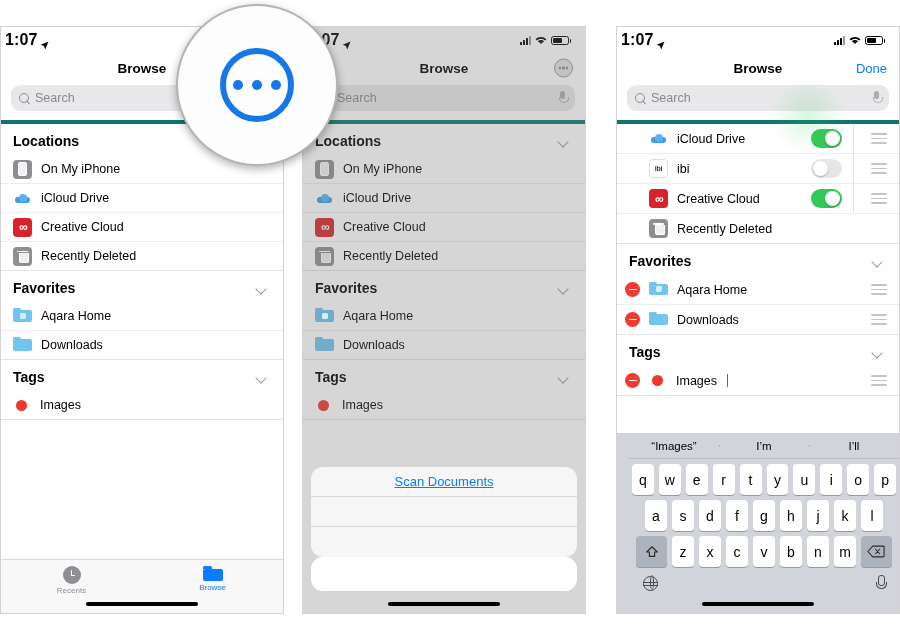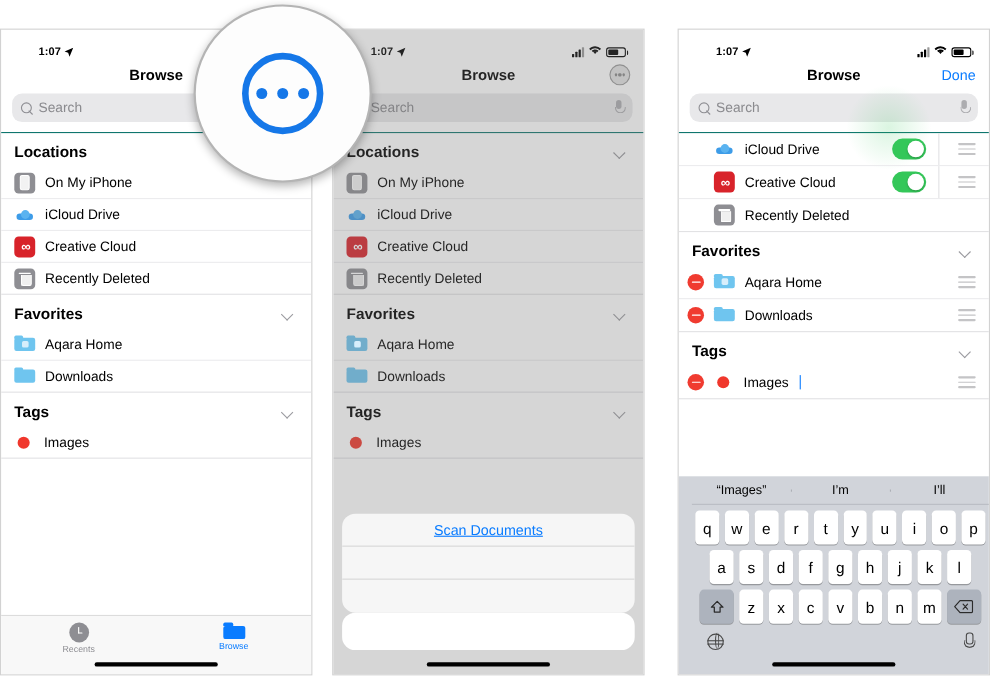--- a/index.html
+++ b/index.html
@@ -17,23 +17,23 @@
     background: #ffffff;
     border: 1px solid #d2d2d2;
     overflow: hidden;
   }
   .phone.p1 { left: 0px;   top: 26px; width: 284px; height: 588px; }
   .phone.p2 { left: 302px; top: 26px; width: 284px; height: 588px; }
   .phone.p3 { left: 616px; top: 26px; width: 284px; height: 588px; }
 
   
   .statusbar {
-    height: 26px; display: flex; align-items: flex-end;
-    justify-content: space-between; padding: 0 16px 0 34px;
-    font-size: 10px; font-weight: bold; color: #000;
+    height: 26px; display: flex; align-items: center;
+    justify-content: space-between; padding: 0 16px 0 4px;
+    font-size: 16px; font-weight: bold; color: #000;
   }
   .sb-left { display: flex; align-items: center; gap: 3px; letter-spacing: .1px;}
   .loc-arrow { display:inline-block; width:9px; height:9px; }
   .sb-right { display: flex; align-items: center; gap: 4px; }
   .bars { display: flex; align-items: flex-end; gap: 1px; height: 9px; }
   .bars i { display:block; width:2px; background:#000; border-radius:.5px; }
   .bars i:nth-child(1){height:3px;} .bars i:nth-child(2){height:5px;}
   .bars i:nth-child(3){height:7px;} .bars i:nth-child(4){height:9px; background:#9a9a9a;}
   .batt { width:18px; height:9px; border:1px solid #000; border-radius:2.5px; position:relative; padding:1px; }
   .batt::after { content:""; position:absolute; right:-3px; top:2.5px; width:1.5px; height:4px; background:#000; border-radius:0 1px 1px 0;}
@@ -65,21 +65,21 @@
   }
   .searchbar .mag { width:11px; height:11px; position:relative; flex: 0 0 auto;}
   .searchbar .mag::before{content:"";position:absolute;left:0;top:0;width:8px;height:8px;border:1.3px solid #8e8e93;border-radius:50%;}
   .searchbar .mag::after{content:"";position:absolute;left:7px;top:7px;width:4.5px;height:1.3px;background:#8e8e93;transform:rotate(45deg);transform-origin:left center;}
   .searchbar .ph { font-size: 12.5px; color:#8a8a8e; flex:1; }
   .mic { width:9px; height:14px; position:relative; opacity:.62;}
   .mic::before{content:"";position:absolute;left:2px;top:0;width:5px;height:8px;border-radius:3px;background:#8a8a8e;}
   .mic::after{content:"";position:absolute;left:0.5px;top:6px;width:8px;height:5px;border:1.2px solid #8a8a8e;border-top:none;border-radius:0 0 5px 5px;}
 
   
-  .list { border-top: 1px solid #0f766e; }
+  .list { border-top: 4px solid #0f766e; }
   .sect-header {
     display:flex; align-items:center; justify-content:space-between;
     padding: 9px 12px 6px 12px; font-size: 14px; font-weight: bold; color:#000;
   }
   .chev { width:10px; height:6px; position:relative; margin-right:4px;}
   .chev::before{content:"";position:absolute;left:0;top:0;width:7px;height:7px;border-right:1.4px solid #9a9a9f;border-bottom:1.4px solid #9a9a9f;transform:rotate(45deg);}
   .row {
     display:flex; align-items:center; gap:9px;
     padding: 0 12px; height: 29px;
     border-bottom: 1px solid #ececee; position: relative;
@@ -505,20 +505,37 @@
 
     <div class="list">
       <div class="row edit">
         <span style="width:15px;flex:0 0 auto"></span>
         <span class="ic ic-icloud">
             <span class="cloud"></span>
           </span>
         <span class="label">iCloud Drive</span>
         <span class="spacer"></span>
         <span class="toggle on">
+            <span class="knob"></span>
+          </span>
+        <span class="vdiv"></span>
+        <span class="reorder">
+            <i></i>
+            <i></i>
+            <i></i>
+          </span>
+      </div>
+      <div class="row edit">
+        <span style="width:15px;flex:0 0 auto"></span>
+        <span class="ic ic-ibi">
+            <span>ibi</span>
+          </span>
+        <span class="label">ibi</span>
+        <span class="spacer"></span>
+        <span class="toggle off">
             <span class="knob"></span>
           </span>
         <span class="vdiv"></span>
         <span class="reorder">
             <i></i>
             <i></i>
             <i></i>
           </span>
       </div>
       <div class="row edit">

